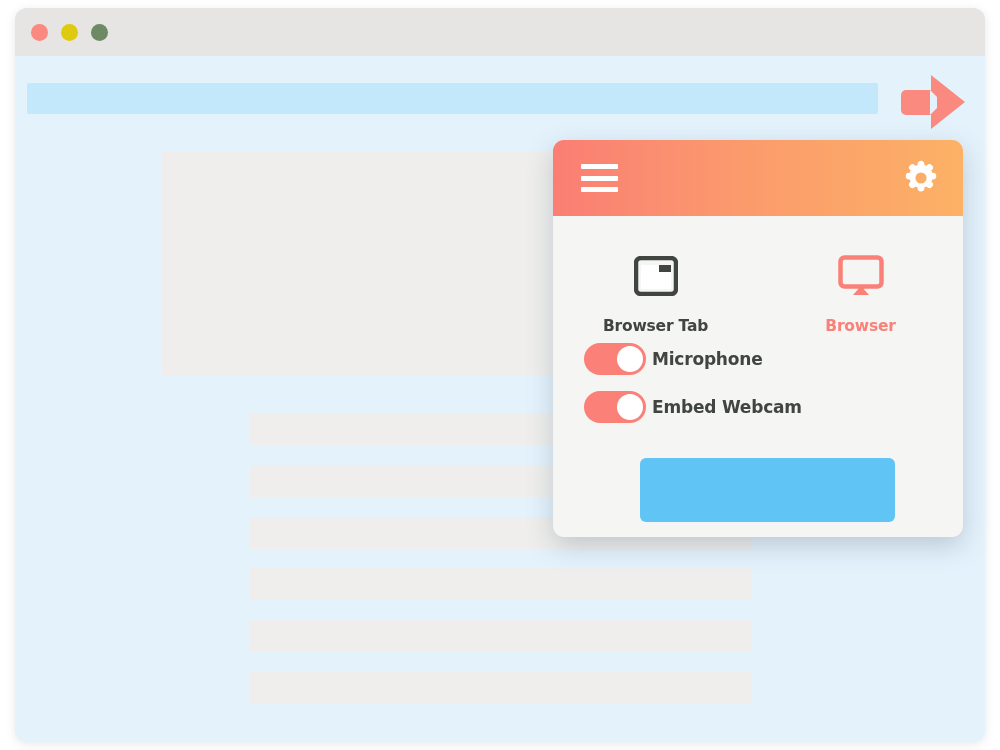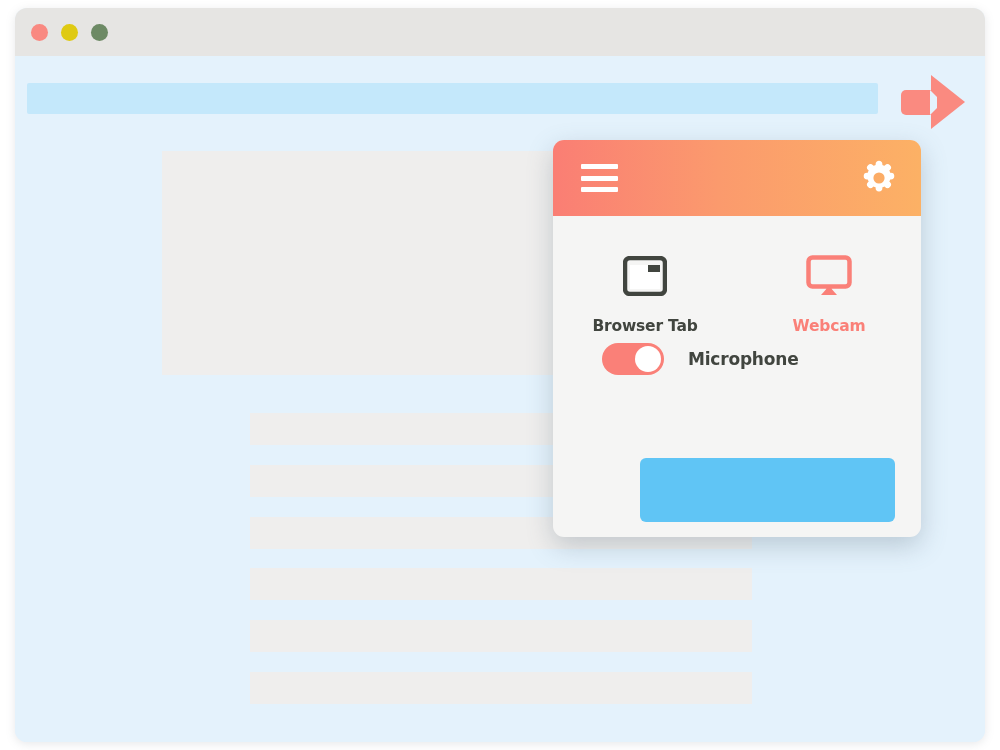--- a/index.html
+++ b/index.html
@@ -50,21 +50,21 @@
   .img-placeholder{
     position:absolute;left:147px;top:95px;width:592px;height:224px;
     background:#efeeed;
   }
   .text-line{
     position:absolute;left:235px;height:32px;background:#efeeed;
   }
 
   
   .popup{
-    position:absolute;left:553px;top:140px;width:368px;height:397px;
+    position:absolute;left:553px;top:140px;width:410px;height:397px;
     background:#f5f5f4;
     border-radius:11px;
     box-shadow:0 9px 26px rgba(90,110,125,.30);
     overflow:hidden;
   }
   .popup-header{
     position:absolute;left:0;top:0;width:100%;height:76px;
     background:linear-gradient(to right,#fa7e74 0%,#fb9a6d 45%,#fcb165 100%);
   }
   .hamburger{
@@ -90,21 +90,21 @@
   .mode-label{
     margin-top:19px;font-size:15.5px;font-weight:bold;
     font-family:"DejaVu Sans", sans-serif;
     letter-spacing:-.2px;white-space:nowrap;
   }
   .mode-label.dark{color:#41453f;}
   .mode-label.active{color:#fa8078;}
 
   
   .toggle-row{
-    position:absolute;left:49px;display:flex;align-items:center;gap:24px;
+    position:absolute;left:31px;display:flex;align-items:center;gap:6px;
   }
   .toggle{
     width:62px;height:32px;border-radius:16px;background:#fa8078;
     position:relative;cursor:pointer;flex:none;
   }
   .toggle .knob{
     position:absolute;top:3px;left:33px;width:26px;height:26px;
     border-radius:50%;background:#ffffff;
   }
   .toggle-label{
@@ -192,31 +192,37 @@
       </div>
 
       <div class="mode">
         <div class="mode-icon">
           <svg viewBox="0 0 46 42" width="46" height="42" aria-hidden="true">
             <rect x="2.5" y="2.5" width="41" height="29" rx="4" ry="4" fill="none" stroke="#fa8078" stroke-width="4.5"></rect>
             <rect x="20.5" y="31" width="5" height="5" fill="#fa8078"></rect>
             <path d="M15 40 L23 31 L31 40 Z" fill="#fa8078"></path>
           </svg>
         </div>
-        <div class="mode-label active">Webcam</div>
+        <div class="mode-label active">Browser</div>
       </div>
 
 
     </div>
 
     <div class="toggle-row" style="top:203px;">
       <div class="toggle">
         <span class="knob"></span>
       </div>
       <span class="toggle-label">Microphone</span>
     </div>
 
+    <div class="toggle-row" style="top:251px;">
+      <div class="toggle">
+        <span class="knob"></span>
+      </div>
+      <span class="toggle-label">Embed Webcam</span>
+    </div>
 
     <button class="record-btn"></button>
 
   </div>
 
 </div>
 
 </body></html>

